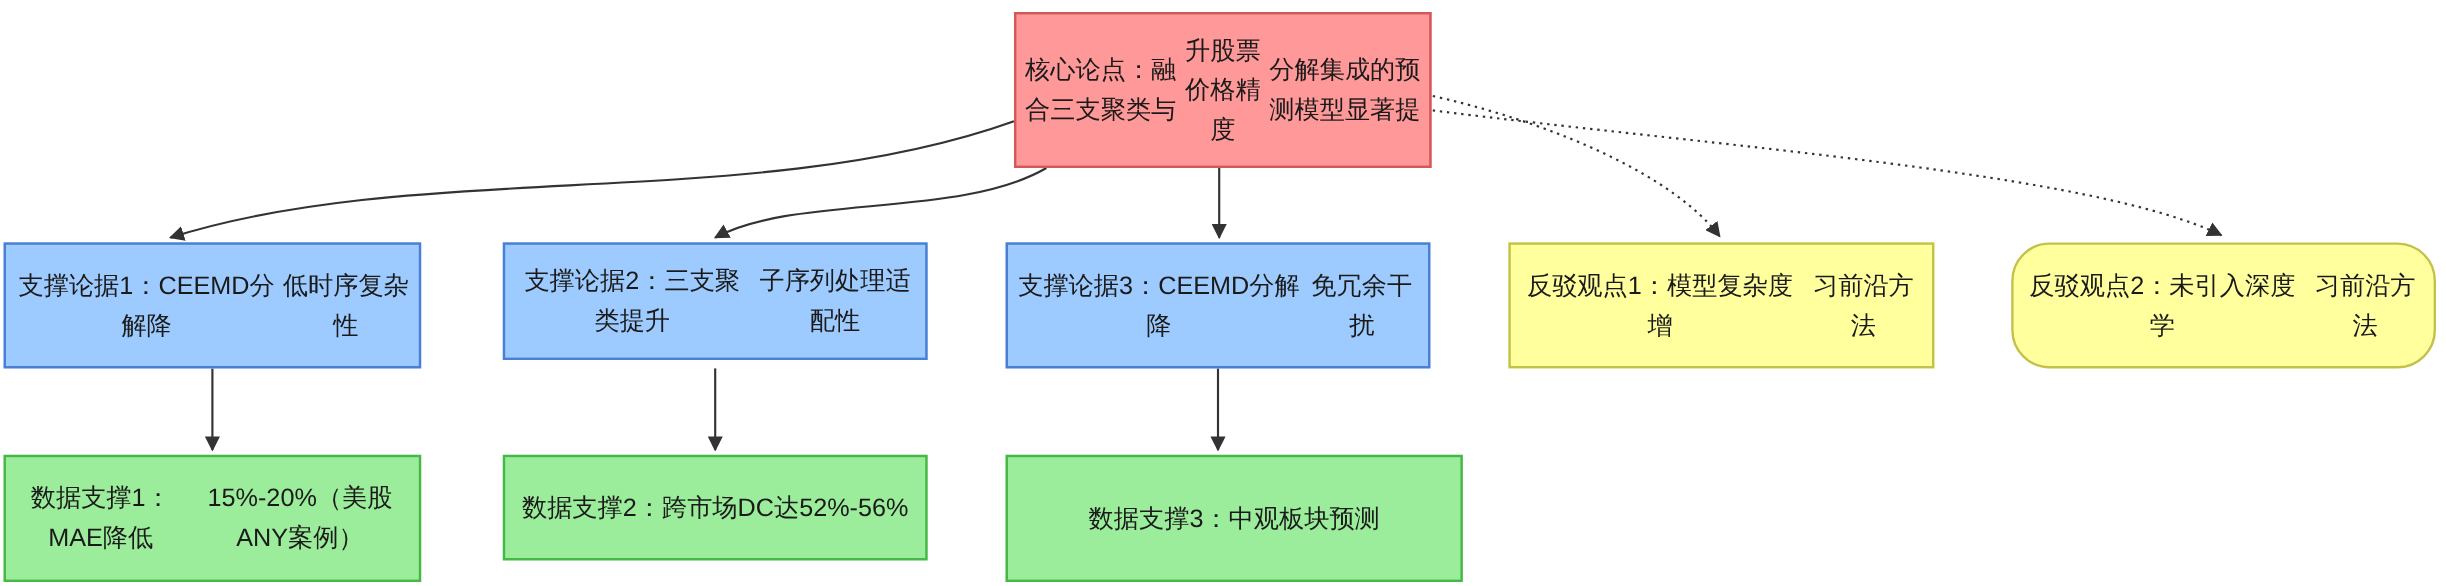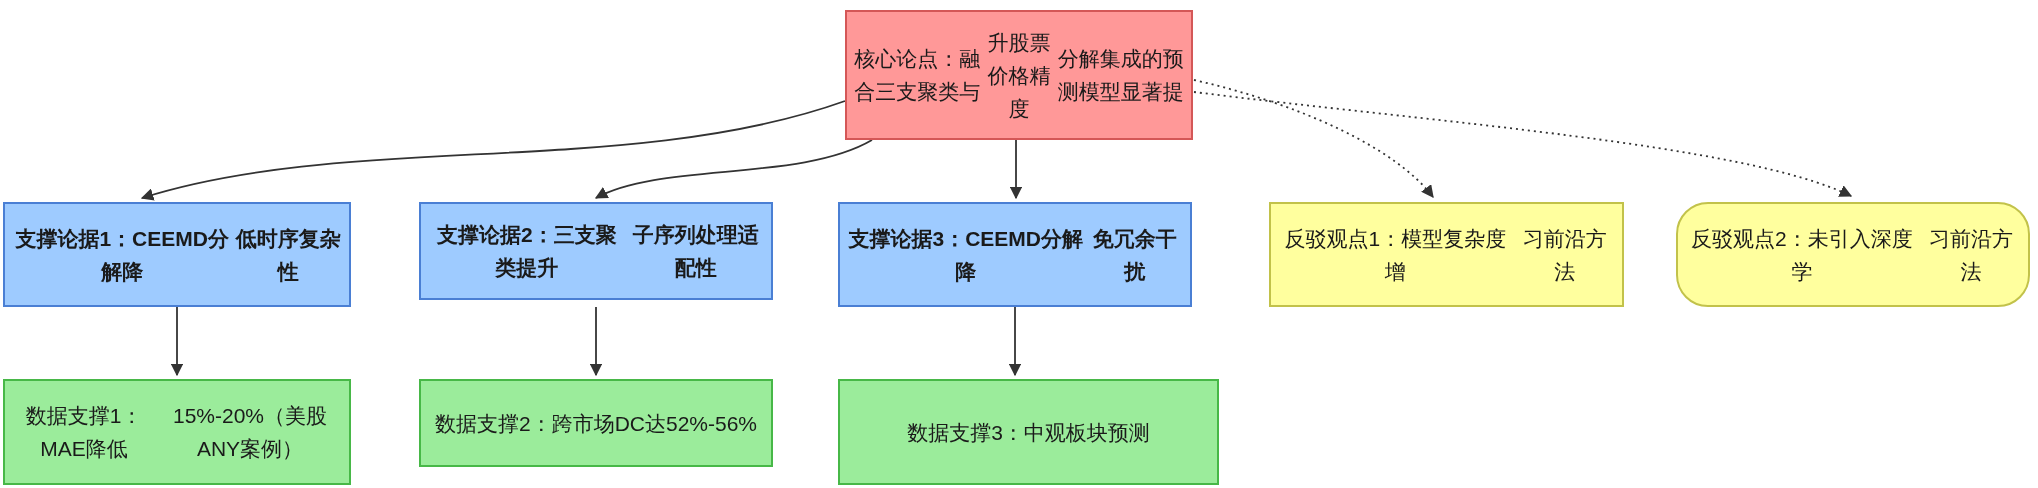--- a/index.html
+++ b/index.html
@@ -47,21 +47,20 @@
     border: 2px solid #000;
     padding: 4px 6px;
   }
   .node.core {
     background: var(--core-fill, #ff9999);
     border-color: var(--core-border, #d45757);
   }
   .node.support {
     background: var(--support-fill, #9ecbff);
     border-color: var(--support-border, #4a7fd4);
-    font-weight: bold;
   }
   .node.rebuttal {
     background: var(--rebuttal-fill, #ffff9e);
     border-color: var(--rebuttal-border, #c9c94a);
   }
   .node.evidence {
     background: var(--evidence-fill, #9bec9b);
     border-color: var(--evidence-border, #47b847);
   }
 </style>
@@ -100,21 +99,21 @@
   <div class="node support" style="left:419px; top:202px; width:354px; height:98px;">
     <div>支撑论据2：三支聚类提升</div>
     <div>子序列处理适配性</div>
   </div>
 
   <div class="node support" style="left:838px; top:202px; width:354px; height:105px;">
     <div>支撑论据3：CEEMD分解降</div>
     <div>免冗余干扰</div>
   </div>
 
-  <div class="node rebuttal" style="left:1257px; top:202px; width:355px; height:105px;margin-left:12px;">
+  <div class="node rebuttal" style="left:1257px; top:202px; width:355px; height:105px;">
     <div>反驳观点1：模型复杂度增</div>
     <div>习前沿方法</div>
   </div>
 
   <div class="node rebuttal" style="left:1676px; top:202px; width:354px; height:105px;border-radius:32px;">
     <div>反驳观点2：未引入深度学</div>
     <div>习前沿方法</div>
   </div>
 
   <div class="node evidence" style="left:3px; top:379px; width:348px; height:106px;">

